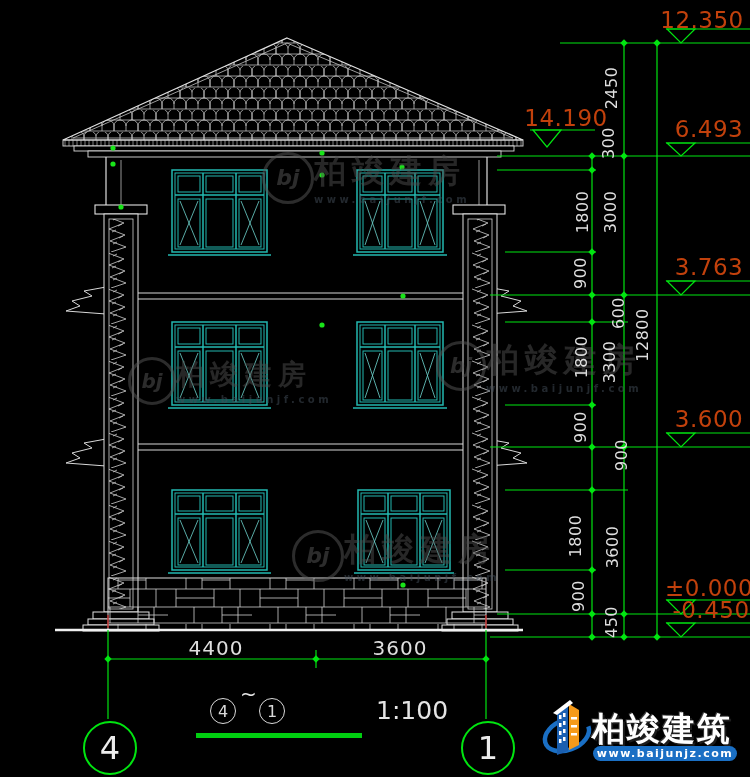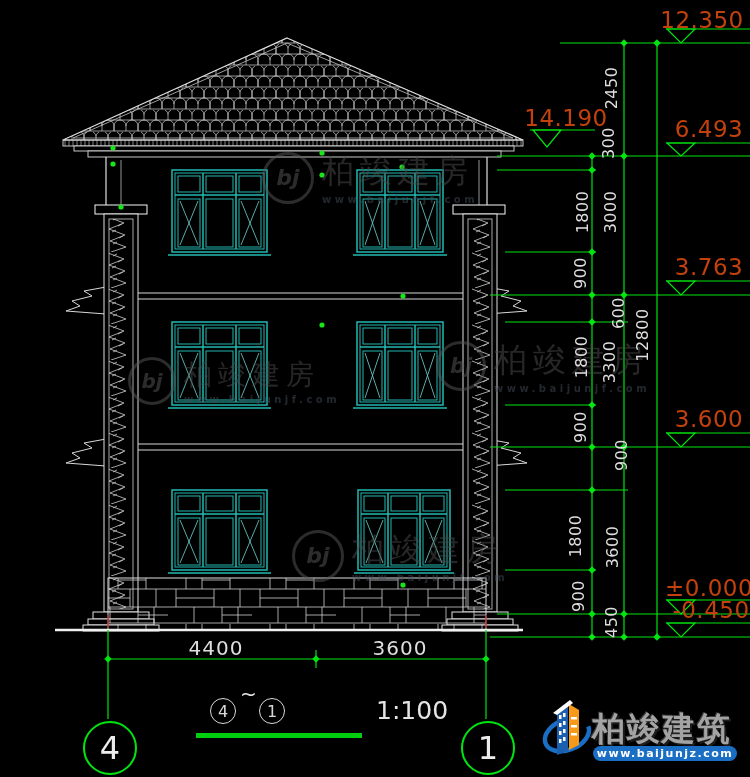--- a/index.html
+++ b/index.html
@@ -7,37 +7,37 @@
          font-family:"DejaVu Sans",sans-serif;}
   #draw{position:absolute;left:0;top:0;}
   
   .vd{position:absolute;transform:translate(-50%,-50%) rotate(-90deg);
       font-size:16px;color:#dedede;letter-spacing:.5px;white-space:nowrap;z-index:6;}
   .el{position:absolute;transform:translate(-50%,-50%);font-size:23px;color:#c2410c;
       letter-spacing:.5px;white-space:nowrap;z-index:6;}
   .bd{position:absolute;transform:translate(-50%,-50%);font-size:20px;color:#dedede;
       letter-spacing:1px;white-space:nowrap;z-index:6;}
   
-  .wm{position:absolute;display:flex;align-items:center;gap:8px;opacity:.5;z-index:4;
+  .wm{position:absolute;display:flex;align-items:center;opacity:.5;z-index:4;
       pointer-events:none;}
   .wm-logo{border:3px solid #585858;border-radius:50%;display:flex;align-items:center;
       justify-content:center;color:#585858;font-weight:bold;font-style:italic;}
-  .wm-brand{color:#4e4e4e;font-weight:normal;letter-spacing:6px;white-space:nowrap;}
+  .wm-brand{color:#4e4e4e;font-weight:bold;letter-spacing:6px;white-space:nowrap;}
   .wm-url{color:#45505c;font-size:10px;letter-spacing:3.5px;font-weight:bold;white-space:nowrap;}
   
   .t-circ{position:absolute;width:24px;height:24px;border:1.6px solid #d9d9d9;border-radius:50%;
       color:#d9d9d9;font-size:16px;display:flex;align-items:center;justify-content:center;z-index:6;}
   .t-text{position:absolute;color:#e4e4e4;white-space:nowrap;z-index:6;}
   .t-bar{position:absolute;left:196px;top:733px;width:166px;height:5px;background:#00cf10;z-index:6;}
   
   .bubble{position:absolute;width:50px;height:50px;border:2.4px solid #00e510;border-radius:50%;
       color:#ececec;font-size:32px;display:flex;align-items:center;justify-content:center;z-index:6;}
   
   #brand{position:absolute;left:540px;top:695px;width:205px;height:75px;z-index:7;}
-  #brand-name{position:absolute;left:52px;top:12px;font-size:33px;font-weight:bold;color:#a3a3a3;
+  #brand-name{position:absolute;left:52px;top:12px;font-size:33px;font-weight:bold;color:#ffffff;
       letter-spacing:2px;text-shadow:2px 2px 0 #1c1c1c, -1px -1px 0 #3a3a3a;white-space:nowrap;}
   #brand-banner{position:absolute;left:53px;top:51px;width:144px;height:15px;background:#1a6fc4;
       border-radius:8px;color:#fff;font-size:11px;font-weight:bold;letter-spacing:1.5px;
       text-align:center;line-height:15px;}
 </style>
 </head>
 <body>
 
 <div id="stage">
 

